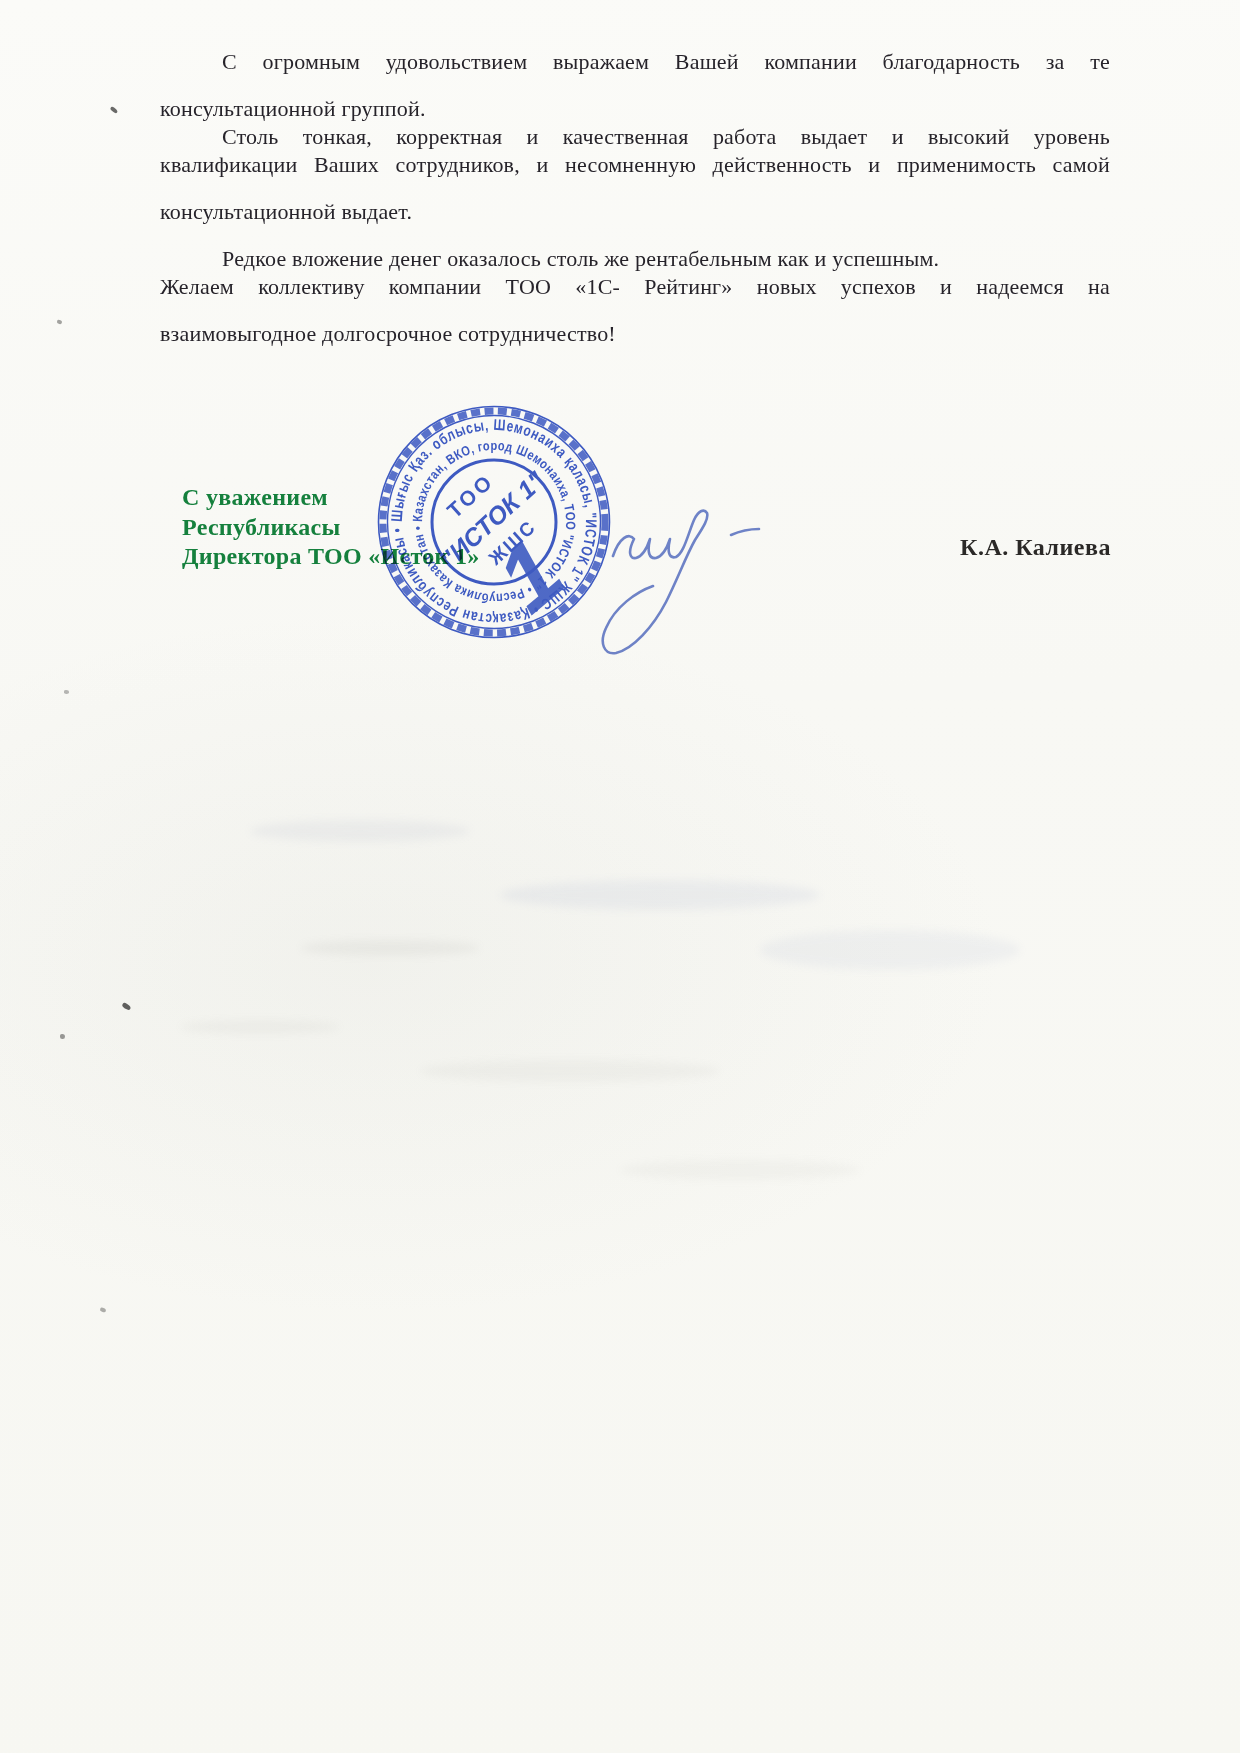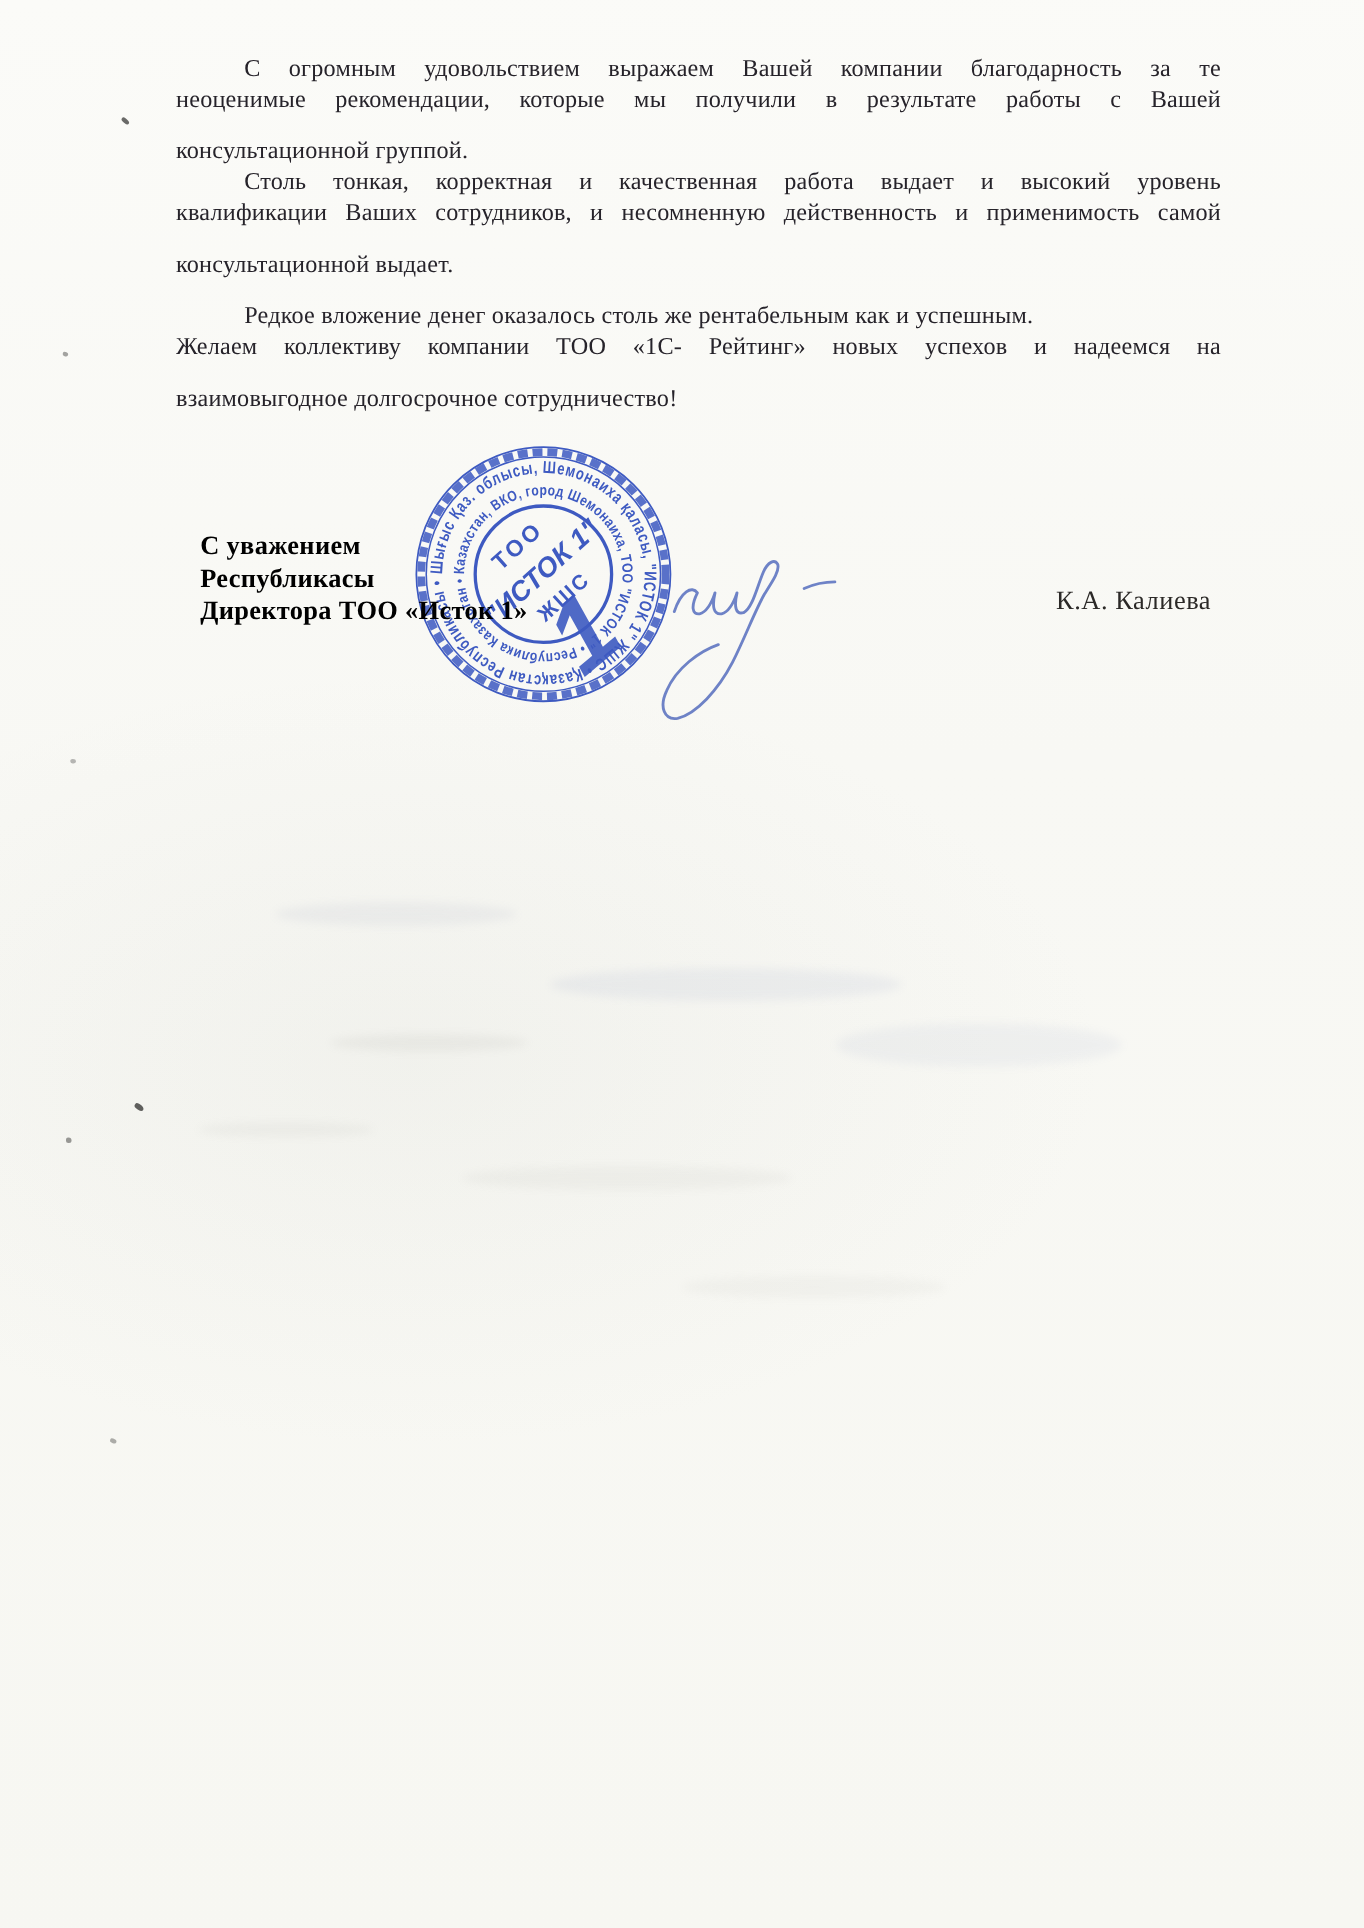--- a/index.html
+++ b/index.html
@@ -18,26 +18,26 @@
     font-size:22px;line-height:28px;letter-spacing:.2px;
   }
   .line{white-space:normal;}
   .jl{text-align:justify;text-align-last:justify;}
   .ll{text-align:left;margin-top:19px;}
   .ind{text-indent:62px;}
   .para{margin:0;}
   
   .closing{
     position:absolute;left:182px;top:483px;
-    font-size:24px;line-height:29.5px;font-weight:bold;color:#000000;
+    font-size:24px;line-height:29.5px;font-weight:bold;color:#15803d;
     letter-spacing:.3px;
   }
   .signer{
     position:absolute;left:960px;top:534px;
-    font-size:24px;font-weight:normal;color:#2b2927;letter-spacing:.5px;
+    font-size:24px;font-weight:bold;color:#2b2927;letter-spacing:.5px;
   }
   
   .stamp-svg{
     position:absolute;left:376px;top:404px;width:236px;height:236px;
     mix-blend-mode:multiply;opacity:.92;
   }
   .sign-svg{
     position:absolute;left:583px;top:494px;width:215px;height:180px;
     mix-blend-mode:multiply;
   }
@@ -60,21 +60,20 @@
   .stamp-txt{font-family:"Liberation Sans", sans-serif;font-weight:bold;}
 </style>
 </head>
 <body>
 
 <div class="scan-page">
 
   <div class="letter-body">
     <div class="para">
       <div class="line jl ind">С огромным удовольствием выражаем Вашей  компании благодарность за те</div>
-      <div class="line jl">неоценимые рекомендации, которые мы получили в результате работы с Вашей</div>
       <div class="line ll">консультационной группой.</div>
     </div>
     <div class="para">
       <div class="line jl ind">Столь тонкая, корректная и качественная работа выдает и высокий уровень</div>
       <div class="line jl">квалификации Ваших сотрудников, и несомненную действенность и применимость самой</div>
       <div class="line ll">консультационной  выдает.</div>
     </div>
     <div class="para">
       <div class="line ll ind">Редкое вложение денег оказалось столь же рентабельным как и успешным.</div>
     </div>

